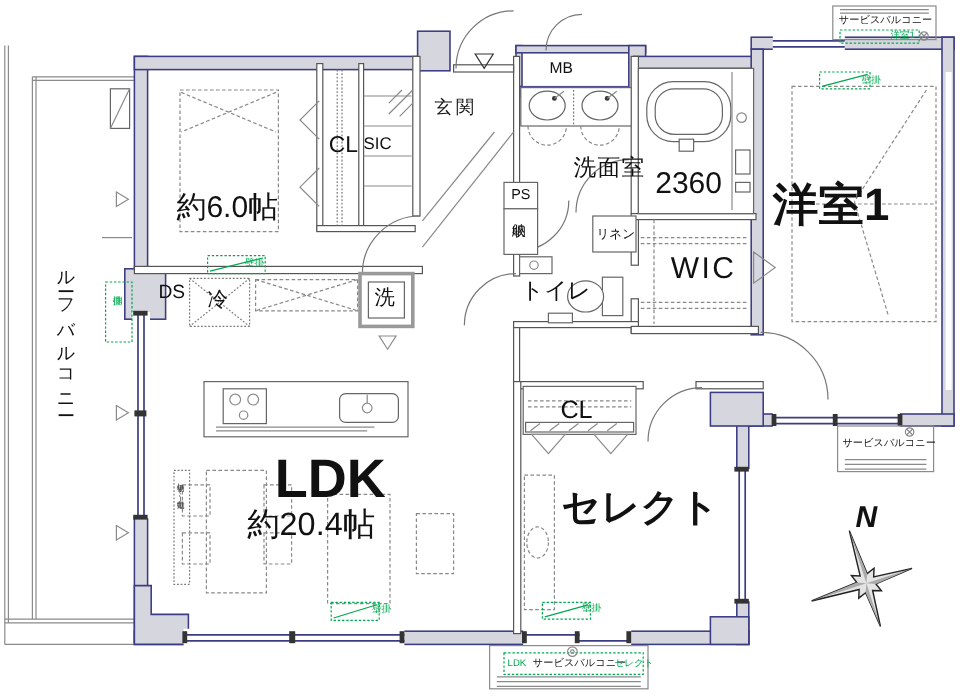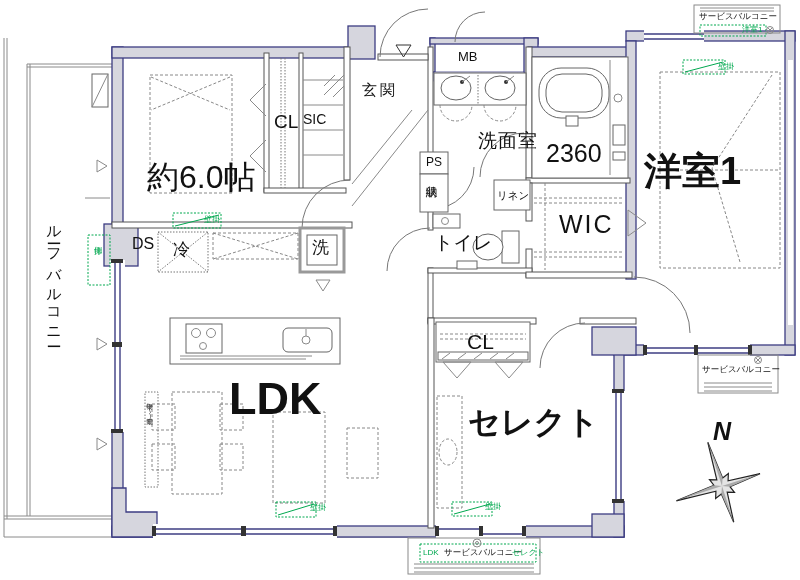--- a/index.html
+++ b/index.html
@@ -340,37 +340,38 @@
 
   <g transform="translate(722,486) rotate(-18)">
     <path d="M0,-46 L3.06,-7.39 L9.9,-9.9 L7.39,-3.06 L40,0 L7.39,3.06 L9.9,9.9 L3.06,7.39 L0,38 L-3.06,7.39 L-9.9,9.9 L-7.39,3.06 L-48,0 L-7.39,-3.06 L-9.9,-9.9 L-3.06,-7.39 Z" fill="#e4e4e4" stroke="#222" stroke-width="1.2"></path>
     <path d="M0,-46 L3.06,-7.39 L0,0 Z" fill="#aaaaaa"></path>
     <path d="M40,0 L7.39,3.06 L0,0 Z" fill="#aaaaaa"></path>
     <path d="M0,38 L-3.06,7.39 L0,0 Z" fill="#aaaaaa"></path>
     <path d="M-48,0 L-7.39,-3.06 L0,0 Z" fill="#aaaaaa"></path>
   </g>
 </svg>
 
-<div class="lbl" style="left:147px;top:161px;font-size:32px">約6.0帖</div>
+<div class="lbl" style="left:147px;top:161px;font-size:25px">約6.0帖</div>
 <div class="lbl" style="left:274px;top:112px;font-size:19px">CL</div>
 <div class="lbl" style="left:303px;top:112px;font-size:14px">SIC</div>
 <div class="lbl" style="left:362px;top:82px;font-size:15px;letter-spacing:3px">玄関</div>
 <div class="lbl" style="left:458px;top:50px;font-size:13px">MB</div>
 <div class="lbl" style="left:478px;top:131px;font-size:19px;letter-spacing:1px">洗面室</div>
 <div class="lbl" style="left:426px;top:156px;font-size:12px">PS</div>
 <div class="lbl v" style="left:425px;top:177px;font-size:11.5px">収納</div>
 <div class="lbl" style="left:497px;top:190px;font-size:10.5px">リネン</div>
 <div class="lbl" style="left:434px;top:233px;font-size:19px">トイレ</div>
 <div class="lbl" style="left:546px;top:141px;font-size:25px">2360</div>
 <div class="lbl" style="left:559px;top:212px;font-size:25px;letter-spacing:2px">WIC</div>
 <div class="lbl" style="left:644px;top:152px;font-size:38px;font-weight:600">洋室1</div>
 <div class="lbl" style="left:132px;top:236px;font-size:16px">DS</div>
 <div class="lbl" style="left:173px;top:241px;font-size:17px">冷</div>
 <div class="lbl" style="left:312px;top:239px;font-size:17px">洗</div>
 <div class="lbl" style="left:229px;top:376px;font-size:45px;font-weight:700">LDK</div>
+<div class="lbl" style="left:206px;top:424px;font-size:27px">約20.4帖</div>
 <div class="lbl" style="left:467px;top:331px;font-size:21px">CL</div>
 <div class="lbl" style="left:468px;top:406px;font-size:32px;font-weight:600">セレクト</div>
 <div class="lbl v" style="left:47px;top:215px;font-size:15px;letter-spacing:3px">ルーフバルコニー</div>
 <div class="lbl v" style="left:146px;top:398px;font-size:6.5px;color:#444">物干し(電動)</div>
 <div class="lbl" style="left:699px;top:12px;font-size:8.5px">サービスバルコニー</div>
 <div class="lbl green" style="left:742px;top:26px;font-size:8px">洋室1</div>
 <div class="lbl" style="left:702px;top:365px;font-size:8.5px">サービスバルコニー</div>
 <div class="lbl" style="left:444px;top:548px;font-size:8.5px">サービスバルコニー</div>
 <div class="lbl green" style="left:423px;top:549px;font-size:8px">LDK</div>
 <div class="lbl green" style="left:512px;top:549px;font-size:8px">セレクト</div>

